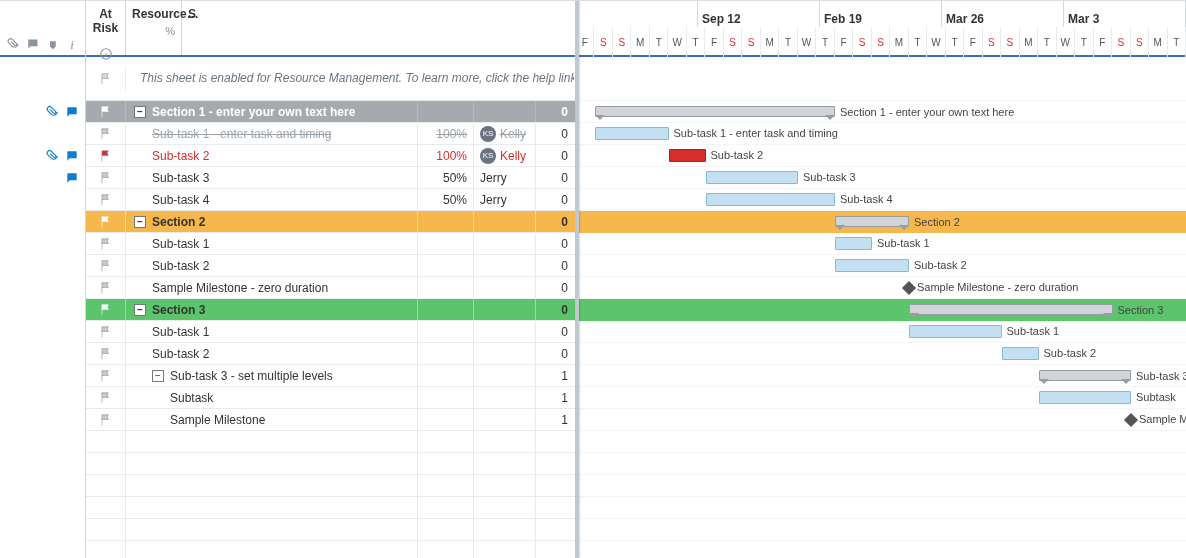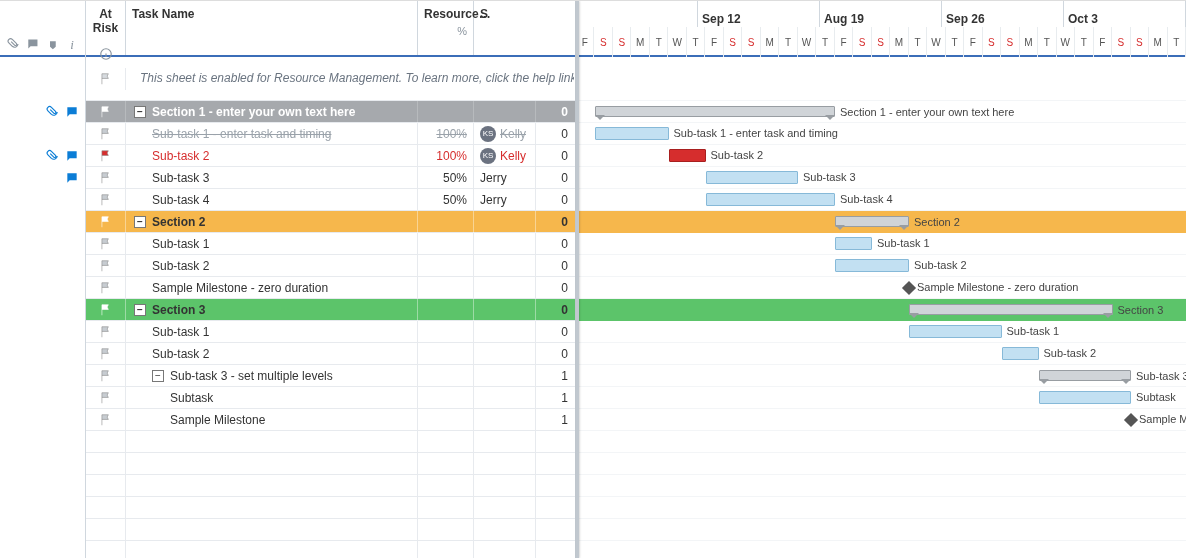--- a/index.html
+++ b/index.html
@@ -145,23 +145,20 @@
       <div class="gh-cell col-risk">
         <span>At Risk</span>
         <span class="ico gh-icon" style="margin:0 auto;">
             <svg viewBox="0 0 24 24" fill="none" stroke="currentColor" stroke-width="2">
               <circle cx="12" cy="12" r="9"></circle>
               <line x1="12" y1="7" x2="12" y2="7"></line>
               <line x1="12" y1="11" x2="12" y2="17"></line>
             </svg>
           </span>
       </div>
-      <div class="gh-cell col-task">
-        <span>Task Name</span>
-      </div>
       <div class="gh-cell col-alloc">
         <span>Resource…</span>
         <span class="gh-sub">%</span>
       </div>
       <div class="gh-cell col-start" style="border-right:none;">
         <span>S</span>
       </div>
     </div>
     <div class="rows" id="grid-rows">
         <div class="row hint-row">
@@ -450,23 +447,23 @@
       </div>
   </div>
 
   <div class="left-sep"></div>
 
   <div class="gantt">
     <div class="gantt-header">
       <div class="gantt-month-row" id="gantt-months">
           <div class="gantt-month" style="width: 129.5px;"></div>
           <div class="gantt-month" style="width: 129.5px;">Sep 12</div>
-          <div class="gantt-month" style="width: 129.5px;">Aug 19</div>
-          <div class="gantt-month" style="width: 129.5px;">Sep 26</div>
-          <div class="gantt-month" style="width: 129.5px;">Oct 3</div>
+          <div class="gantt-month" style="width: 129.5px;">Feb 19</div>
+          <div class="gantt-month" style="width: 129.5px;">Mar 26</div>
+          <div class="gantt-month" style="width: 129.5px;">Mar 3</div>
         </div>
       <div class="gantt-day-row" id="gantt-days">
           <div class="gantt-day">F</div>
           <div class="gantt-day wk">S</div>
           <div class="gantt-day wk">S</div>
           <div class="gantt-day">M</div>
           <div class="gantt-day">T</div>
           <div class="gantt-day">W</div>
           <div class="gantt-day">T</div>
           <div class="gantt-day">F</div>

